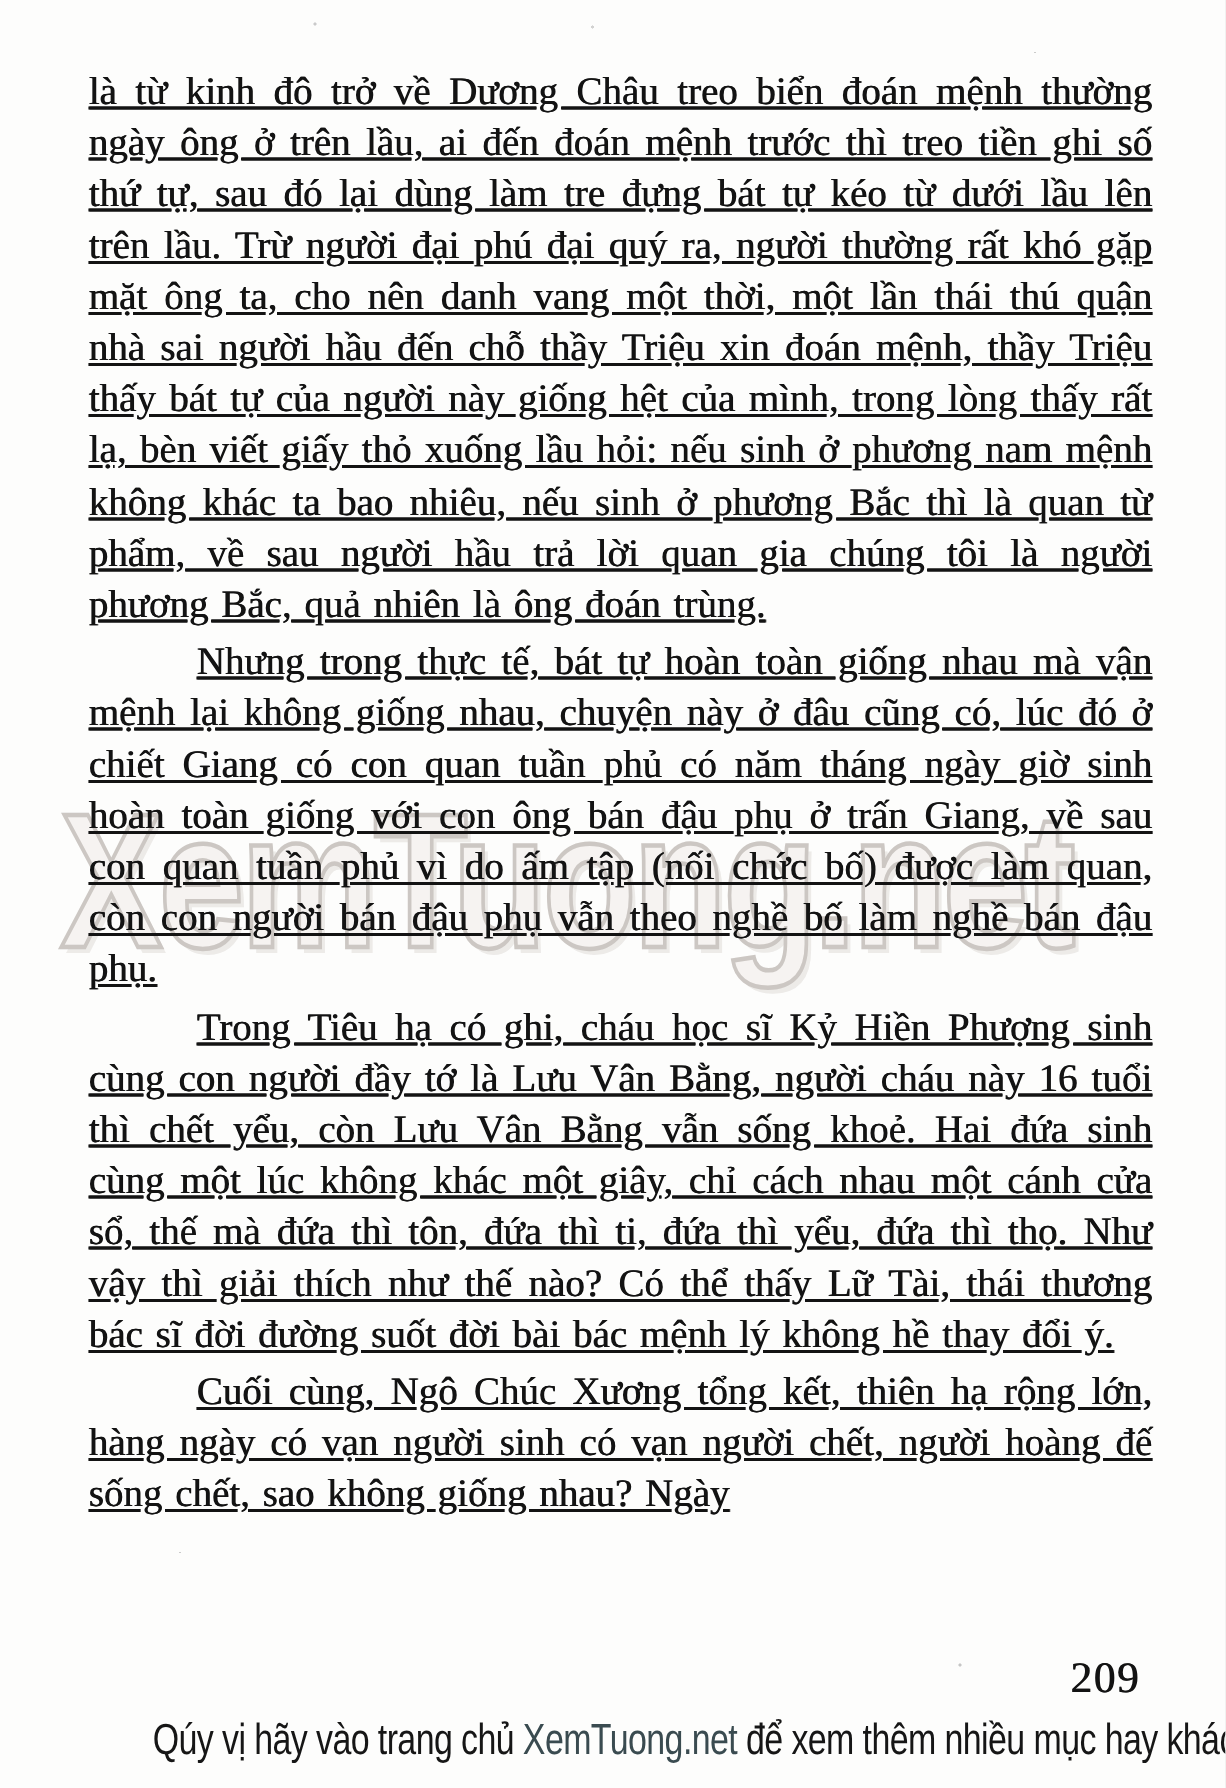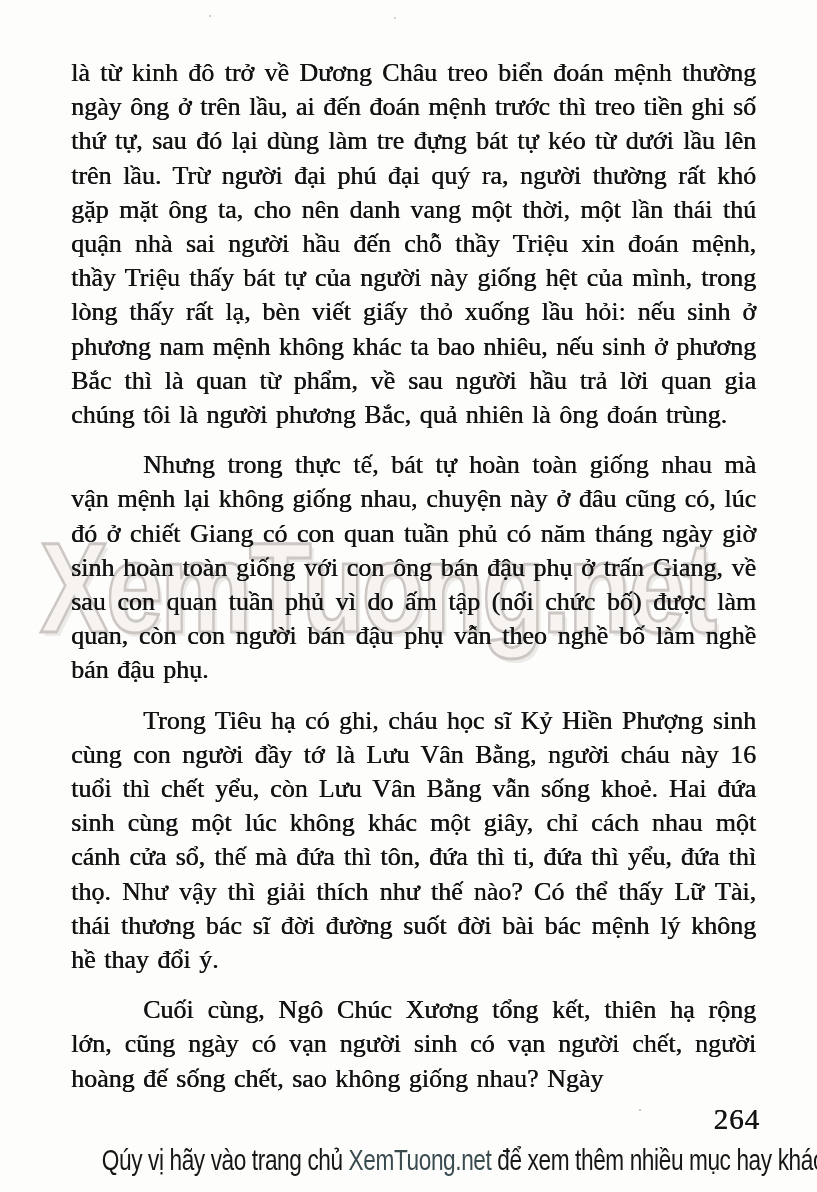--- a/index.html
+++ b/index.html
@@ -56,22 +56,23 @@
     right: 45px;
     top: 40px;
     z-index: 1;
     font-size: 26px;
     line-height: 34.2px;
     text-align: justify;
     text-shadow: 0.45px 0 0 currentColor; 
     word-spacing: 2px;
   }
   .body-text p {
-    margin: 16px;
+    margin: 4px;
     text-indent: 72px;
+    text-decoration: underline;
   }
   .body-text p.no-indent {
     text-indent: 0;
   }
   .page-number {
     position: absolute;
     right: 57px;
     top: 1103px;
     z-index: 1;
     font-size: 29px;
@@ -104,22 +105,22 @@
 <body>
 
 <div class="page">
 
   <div class="watermark">XemTuong.net</div>
 
   <div class="body-text">
     <p class="no-indent">là từ kinh đô trở về Dương Châu treo biển đoán mệnh thường ngày ông ở trên lầu, ai đến đoán mệnh trước thì treo tiền ghi số thứ tự, sau đó lại dùng làm tre đựng bát tự kéo từ dưới lầu lên trên lầu. Trừ người đại phú đại quý ra, người thường rất khó gặp mặt ông ta, cho nên danh vang một thời, một lần thái thú quận nhà sai người hầu đến chỗ thầy Triệu xin đoán mệnh, thầy Triệu thấy bát tự của người này giống hệt của mình, trong lòng thấy rất lạ, bèn viết giấy thỏ xuống lầu hỏi: nếu sinh ở phương nam mệnh không khác ta bao nhiêu, nếu sinh ở phương Bắc thì là quan từ phẩm, về sau người hầu trả lời quan gia chúng tôi là người phương Bắc, quả nhiên là ông đoán trùng.</p>
     <p>Nhưng trong thực tế, bát tự hoàn toàn giống nhau mà vận mệnh lại không giống nhau, chuyện này ở đâu cũng có, lúc đó ở chiết Giang có con quan tuần phủ có năm tháng ngày giờ sinh hoàn toàn giống với con ông bán đậu phụ ở trấn Giang, về sau con quan tuần phủ vì do ấm tập (nối chức bố) được làm quan, còn con người bán đậu phụ vẫn theo nghề bố làm nghề bán đậu phụ.</p>
     <p>Trong Tiêu hạ có ghi, cháu học sĩ Kỷ Hiền Phượng sinh cùng con người đầy tớ là Lưu Vân Bằng, người cháu này 16 tuổi thì chết yểu, còn Lưu Vân Bằng vẫn sống khoẻ. Hai đứa sinh cùng một lúc không khác một giây, chỉ cách nhau một cánh cửa sổ, thế mà đứa thì tôn, đứa thì ti, đứa thì yểu, đứa thì thọ. Như vậy thì giải thích như thế nào? Có thể thấy Lữ Tài, thái thương bác sĩ đời đường suốt đời bài bác mệnh lý không hề thay đổi ý.</p>
-    <p>Cuối cùng, Ngô Chúc Xương tổng kết, thiên hạ rộng lớn, cũng ngày có vạn người sinh có vạn người chết, người hoàng đế sống chết, sao không giống nhau? Ngày</p>
+    <p>Cuối cùng, Ngô Chúc Xương tổng kết, thiên hạ rộng lớn, hàng ngày có vạn người sinh có vạn người chết, người hoàng đế sống chết, sao không giống nhau? Ngày</p>
   </div>
 
-  <div class="page-number">264</div>
+  <div class="page-number">209</div>
 
   <div class="footer">
     <span class="footer-line"><span>Qúy vị hãy vào trang chủ </span><span class="site">XemTuong.net</span><span> để xem thêm nhiều mục hay khác</span></span>
   </div>
 
 </div>
 
 </body></html>

